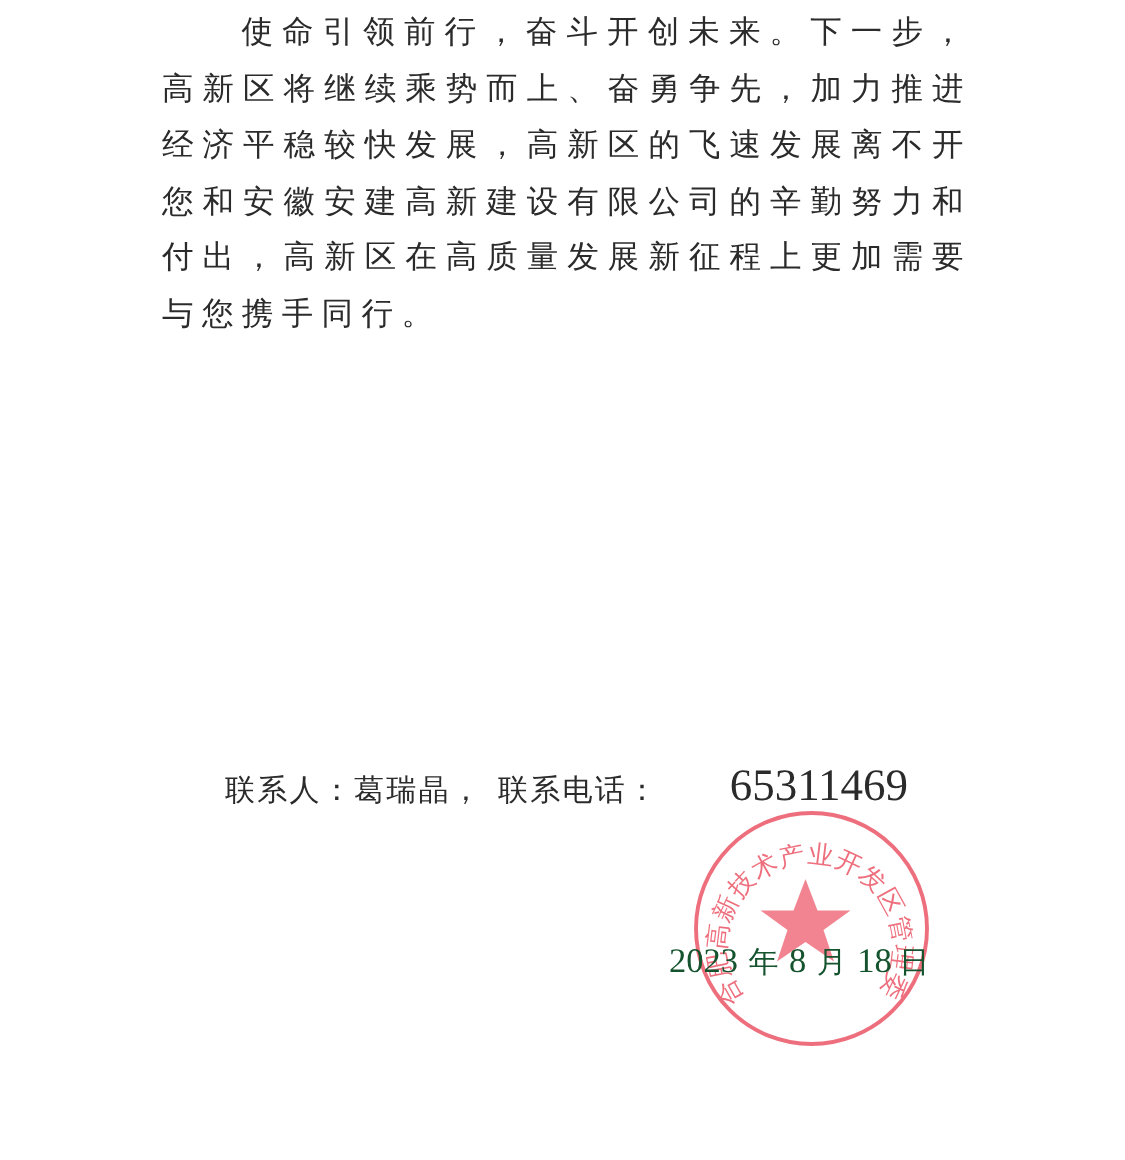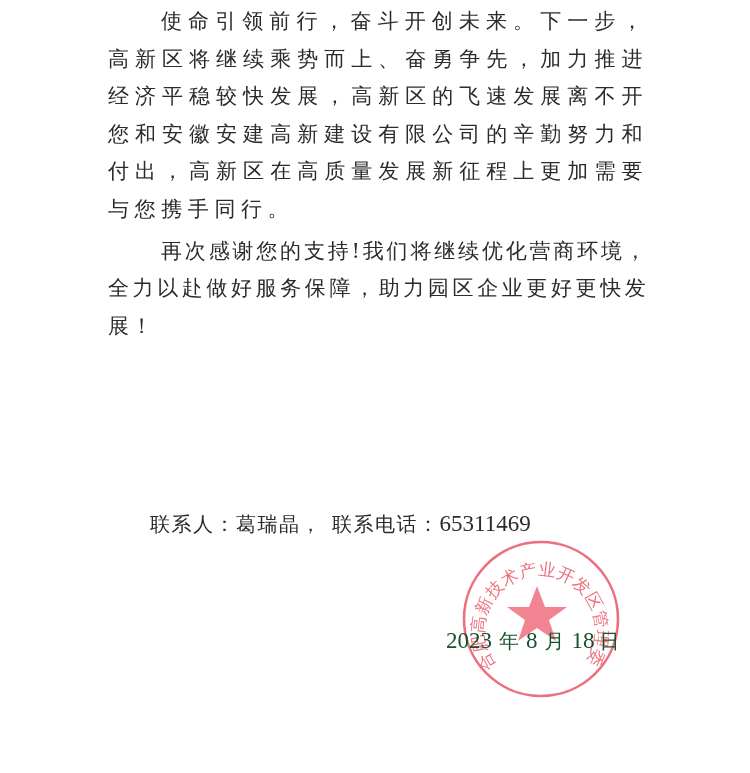--- a/index.html
+++ b/index.html
@@ -42,22 +42,23 @@
       position: absolute;
       left: 150px;
       top: 505px;
       font-size: 20px;
       line-height: 37px;
       letter-spacing: 1.5px;
       white-space: nowrap;
     }
     .contact .phone {
       font-family: "Liberation Serif", serif;
-      font-size: 23px;
+      font-size: 30px;
       letter-spacing: 0;
+      margin-left: 47px;
     }
     .contact .gap { display: inline-block; width: 10px; }
     .seal {
       position: absolute;
       left: 460px;
       top: 538px;
       width: 162px;
       height: 162px;
       opacity: 0.82;
     }
@@ -79,21 +80,20 @@
     }
     .date .cj.last { padding-right: 0; padding-left: 5px; }
   </style>
 </head>
 <body>
 
 <div class="page">
 
   <div class="body-text">
     <p class="para p1">使命引领前行，奋斗开创未来。下一步，高新区将继续乘势而上、奋勇争先，加力推进经济平稳较快发展，高新区的飞速发展离不开您和安徽安建高新建设有限公司的辛勤努力和付出，高新区在高质量发展新征程上更加需要与您携手同行。</p>
-    <p class="para p3">再次感谢您的支持!我们将继续优化营商环境，全力以赴做好服务保障，助力园区企业更好更快发展！</p>
   </div>
 
   <div class="contact">
     <span>联系人：</span><span>葛瑞晶，</span><span class="gap"></span><span>联系电话：</span><span class="phone">65311469</span>
   </div>
 
   <svg class="seal" viewBox="0 0 162 162" xmlns="http://www.w3.org/2000/svg">
     <defs>
       <path id="sealArc" d="M 36 128 A 56 56 0 1 1 128 122" fill="none"></path>
     </defs>

